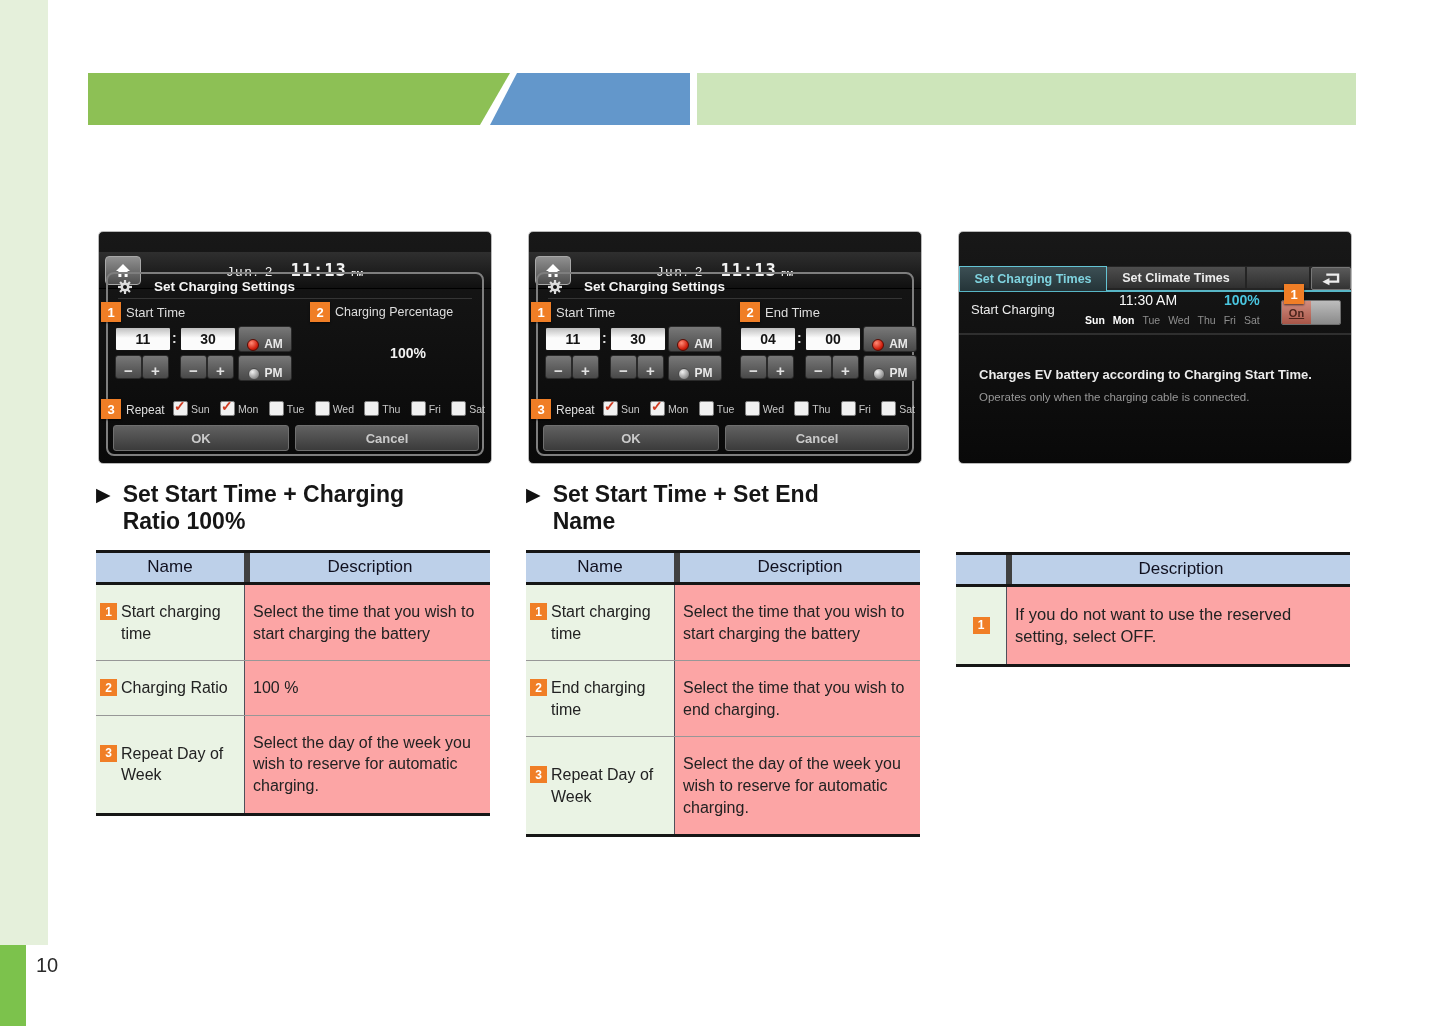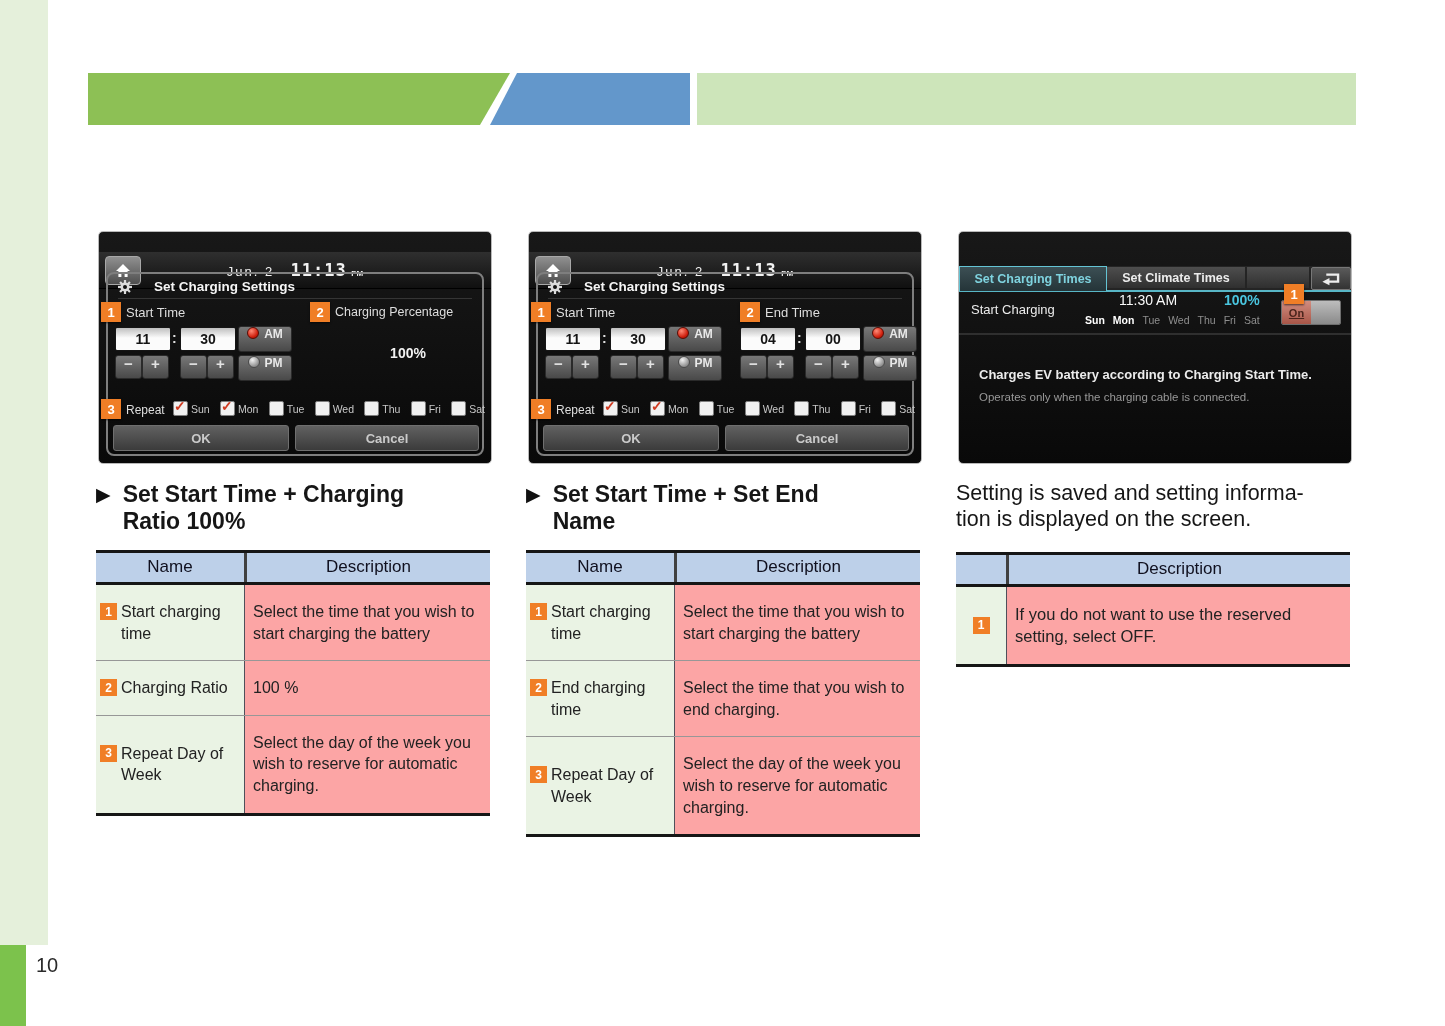--- a/index.html
+++ b/index.html
@@ -31,21 +31,21 @@
   .panel-title{position:absolute;left:10px;top:5px;right:10px;display:flex;align-items:center;gap:22px;
                color:#f5f5f5;font-size:13.5px;font-weight:bold;padding-bottom:4px;border-bottom:1px solid #353535;}
   .badge{position:absolute;width:20px;height:20px;background:#f07e26;color:#fff;font-size:13px;font-weight:bold;
          display:flex;align-items:center;justify-content:center;box-shadow:0 1px 2px rgba(0,0,0,.65);z-index:5;}
   .sec-label{position:absolute;color:#dedede;font-size:13px;white-space:nowrap;}
   .tfield{position:absolute;height:22px;background:linear-gradient(#bfbfbf,#fbfbfb 45%);
           border:1px solid #151515;border-radius:2px;color:#141414;font-weight:bold;font-size:14px;
           text-align:center;line-height:22px;}
   .colon{position:absolute;color:#e0e0e0;font-weight:bold;font-size:14px;}
   .gbtn{position:absolute;background:linear-gradient(#787878,#494949);border:1px solid #2a2a2a;border-radius:3px;
-        color:#e9e9e9;display:flex;align-items:flex-start;justify-content:center;gap:5px;font-size:12px;font-weight:bold;}
+        color:#e9e9e9;display:flex;align-items:flex-end;justify-content:center;gap:5px;font-size:12px;font-weight:bold;}
   .step{font-size:15px;color:#e2e2e2;line-height:1;}
   .dot{width:10px;height:10px;border-radius:50%;}
   .dot-on{background:radial-gradient(circle at 35% 30%,#ff8a76,#cf1e0c 65%,#7c0f05);border:1px solid #5c0c04;}
   .dot-off{background:radial-gradient(circle at 35% 30%,#f2f2f2,#8f8f8f 70%);border:1px solid #4a4a4a;}
   .pct-value{position:absolute;text-align:center;color:#f2f2f2;font-size:14px;font-weight:bold;}
   .days{position:absolute;display:flex;justify-content:space-between;}
   .day{display:flex;align-items:center;}
   .cb{width:13px;height:13px;background:#f1f1f1;border:1px solid #7e7e7e;border-radius:2px;margin-right:3px;position:relative;}
   .cb.checked::after{content:"\2713";position:absolute;left:0;top:-4px;color:#cf3b22;font-size:14px;font-weight:bold;}
   .day-label{font-size:10.5px;color:#c9c9c9;}
@@ -80,21 +80,21 @@
   
   .heading{position:absolute;display:flex;color:#161616;}
   .arrow{font-size:19px;line-height:27px;color:#111;}
   .h-lines{margin-left:12px;font-size:23px;line-height:27px;font-weight:bold;}
   .note-text{position:absolute;font-size:21.5px;line-height:26px;color:#161616;}
   .tbl{position:absolute;width:394px;border-top:3px solid #161616;border-bottom:3px solid #161616;}
   .tbl-head{display:grid;background:#bdd0e9;border-bottom:3px solid #161616;}
   .t2col{grid-template-columns:148px 1fr;}
   .t3col{grid-template-columns:50px 1fr;}
   .th{text-align:center;font-size:17px;color:#10101f;padding:4px 0 5px;}
-  .th-div{border-left:3px solid #404040;}
+  .th-div{border-left:6px solid #404040;}
   .trow{display:grid;}
   .trow + .trow{border-top:1px solid #979797;}
   .td-name{background:#eaf3e4;padding:5px 3px;display:flex;flex-direction:column;justify-content:center;}
   .name-line{display:flex;align-items:flex-start;}
   .cell-badge{flex:0 0 17px;width:17px;height:17px;margin:2px 4px 0 1px;background:#f07e26;color:#fff;
               font-size:12px;font-weight:bold;display:flex;align-items:center;justify-content:center;}
   .name-text{font-size:16px;line-height:1.35;color:#222;}
   .td-desc{background:#fca5a5;border-left:1px solid #4f4f5a;padding:16px 8px;display:flex;align-items:center;}
   .desc-text{font-size:16px;line-height:1.35;color:#222;}
   .td-bcol{background:#eaf3e4;display:flex;align-items:center;justify-content:center;}
@@ -444,24 +444,20 @@
             <span class="cell-badge">3</span>
             <span class="name-text">Repeat Day of Week</span>
           </span>
         </div>
       <div class="td-desc">
           <span class="desc-text">Select the day of the week you wish to reserve for automatic charging.</span>
         </div>
     </div>
   </div>
 
-  <div class="note-text" style="left:956px;top:480px;">
-    <span>Setting is saved and setting informa-</span><br>
-    <span>tion is displayed on the screen.</span>
-  </div>
   <div class="tbl" style="left:956px;top:552px;">
     <div class="tbl-head t3col">
       <div class="th"></div>
       <div class="th th-div">Description</div>
     </div>
     <div class="trow t3col rh4">
       <div class="td-bcol">
           <span class="cell-badge" style="margin:0;">1</span>
         </div>
       <div class="td-desc">

